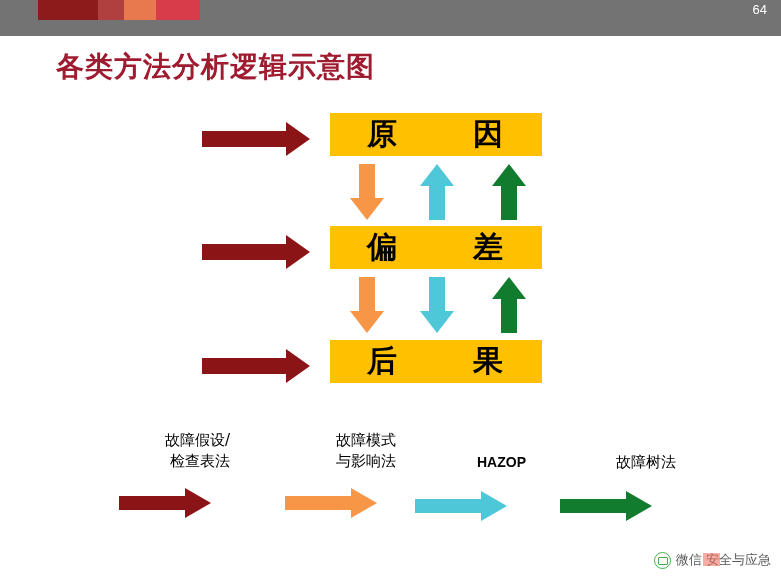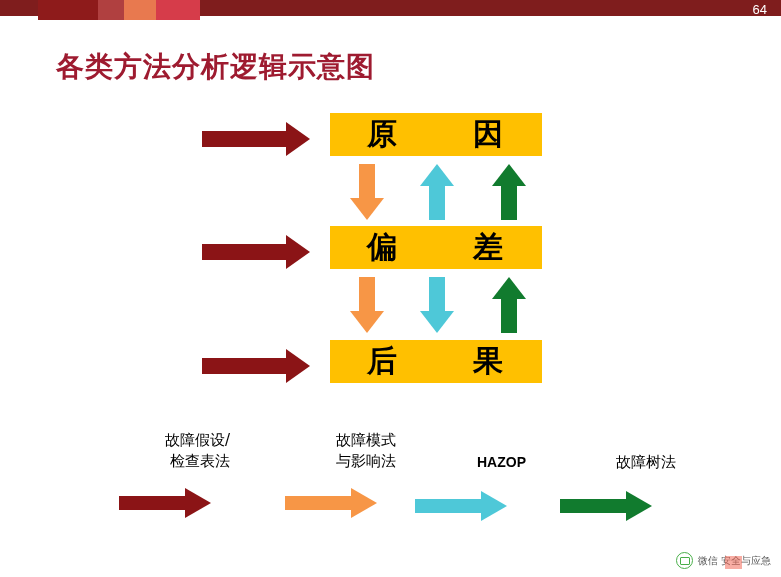--- a/index.html
+++ b/index.html
@@ -11,22 +11,22 @@
     height: 577px;
     background: #ffffff;
     font-family: "Liberation Sans", sans-serif;
     overflow: hidden;
     position: relative;
   }
   
   .topbar {
     position: absolute;
     left: 0; top: 0;
-    width: 781px; height: 16px;
-    background: #7f1d1d;
+    width: 781px; height: 36px;
+    background: #737373;
   }
   .topbar .seg {
     position: absolute;
     top: 0;
     height: 20px;
   }
   .seg1 { left: 38px;  width: 60px; background: #8e1b1b; }
   .seg2 { left: 98px;  width: 26px; background: #b04040; }
   .seg3 { left: 124px; width: 32px; background: #e8794f; }
   .seg4 { left: 156px; width: 44px; background: #d63c4a; }
@@ -219,21 +219,21 @@
   }
   .wm-circle::after {
     content: "";
     position: absolute;
     left: 3px; top: 4px;
     width: 8px; height: 6px;
     border: 1.4px solid #2aa12a;
     border-radius: 1px;
   }
   .wm-text {
-    font-size: 10px;
+    font-size: 13px;
     color: #3b3b3b;
     font-family: "DejaVu Sans", sans-serif;
     position: relative;
   }
   .wm-hl {
     position: absolute;
     left: 27px; top: 2px;
     width: 17px; height: 13px;
     background: rgba(240, 80, 60, 0.55);
   }

